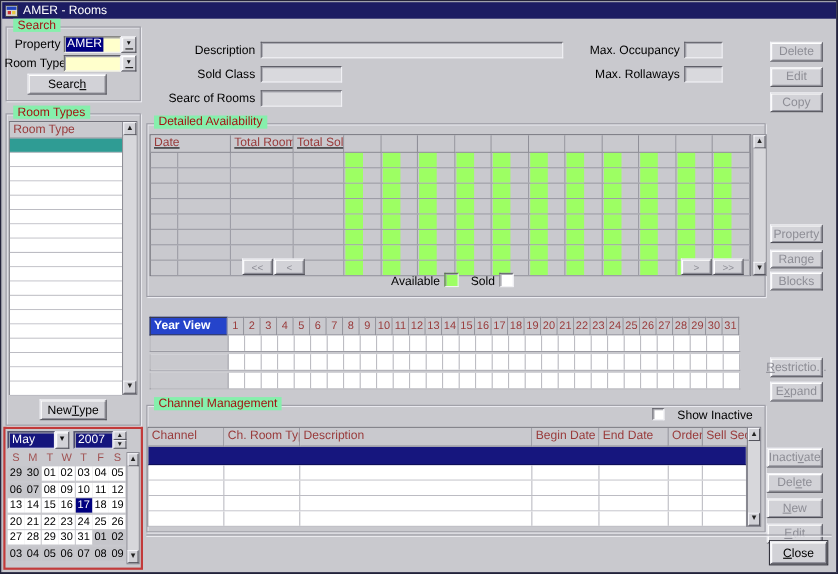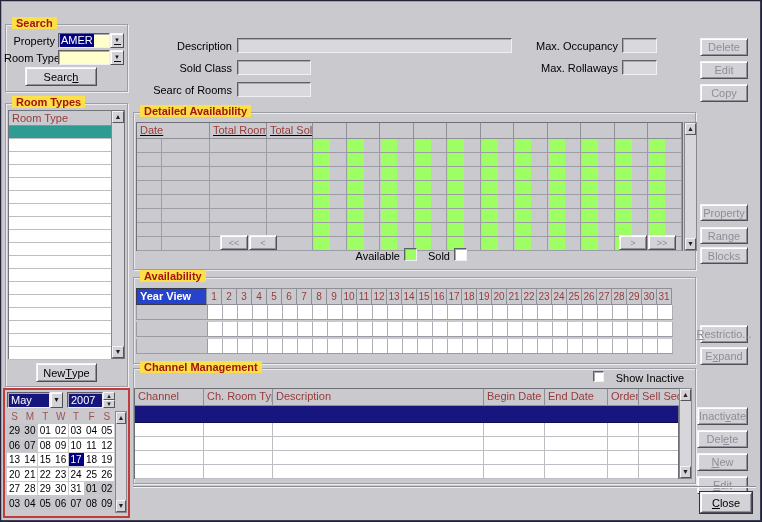--- a/index.html
+++ b/index.html
@@ -5,21 +5,21 @@
   html,body{margin:0;padding:0;background:#6f6f76;}
   .win{position:relative;width:762px;height:522px;background:#c9c9ce;overflow:hidden;
        font-family:"Liberation Sans",sans-serif;font-size:11px;color:#000;
        box-shadow:inset 0 0 0 1px #23233a, inset -2px -2px 0 #3a3a52, inset 2px 2px 0 #9fa0aa;}
   
   #titlebar{position:absolute;left:2px;top:2px;width:758px;height:15px;background:#1c1c62;
             display:flex;align-items:center;gap:4px;padding-left:3px;box-sizing:border-box;}
   #titlebar .t{color:#fff;font-size:11px;white-space:nowrap;}
   
   .group{position:absolute;border:1px solid #9d9da6;box-shadow:inset 1px 1px 0 #e9e9ef,1px 1px 0 #ededf2;}
-  .gtitle{position:absolute;top:-8px;left:6px;background:#fde047;padding:0 4px;color:#a31414;font-weight:bold;white-space:nowrap;}
+  .gtitle{position:absolute;top:-8px;left:6px;background:#86efac;padding:0 4px;color:#a31414;font-weight:normal;white-space:nowrap;}
   
   .btn{position:absolute;background:#d2d2d7;border:1px solid;border-color:#f3f3f7 #4f4f58 #4f4f58 #f3f3f7;
        box-shadow:inset 1px 1px 0 #ffffff,inset -1px -1px 0 #92929c;
        display:flex;align-items:center;justify-content:center;white-space:nowrap;cursor:default;box-sizing:border-box;}
   .btn.dis{color:#8e8e96;}
   .btn.small{font-size:9px;}
   
   .sunk{border:1px solid;border-color:#5f5f68 #f0f0f4 #f0f0f4 #5f5f68;box-shadow:inset 1px 1px 0 #a9a9b1;box-sizing:border-box;}
   .field{position:absolute;background:#d9d9dd;}
   .cream{background:#ffffcc;}
@@ -72,20 +72,29 @@
   #sep{position:absolute;left:133px;top:486px;width:623px;height:0;border-top:1px solid #8b8b93;border-bottom:1px solid #f2f2f6;}
   .chk{position:absolute;width:11px;height:11px;background:#fff;}
   .swatch{position:absolute;width:13px;height:13px;box-sizing:border-box;}
   u{text-decoration:underline;}
 </style>
 </head>
 <body>
 
 <div class="win">
 
+  <div id="titlebar">
+    <svg width="12" height="12">
+      <rect x="0" y="1" width="11" height="10" fill="#d8d8d8" stroke="#444"></rect>
+      <rect x="1" y="2" width="9" height="3" fill="#2244bb"></rect>
+      <rect x="2" y="6" width="3" height="3" fill="#cc3333"></rect>
+      <rect x="6" y="6" width="3" height="3" fill="#e8c840"></rect>
+    </svg>
+    <span class="t">AMER - Rooms</span>
+  </div>
 
   <div class="group" style="left:5px;top:24px;width:121px;height:66px;">
     <span class="gtitle">Search</span>
   </div>
   <div class="lab" style="left:4px;top:35px;width:51px;">Property</div>
   <div class="field sunk cream" style="left:58px;top:33px;width:52px;height:15px;overflow:hidden;line-height:13px;padding-left:1px;"><span class="sel-text">AMER</span></div>
   <div class="lov" style="left:110px;top:33px;width:14px;height:15px;">
       <span class="ar">▼</span>
       <span class="bar"></span>
     </div>
@@ -571,23 +580,20 @@
   <div class="btn dis small" style="left:619px;top:235px;width:28px;height:15px;">&gt;</div>
   <div class="btn dis small" style="left:648px;top:235px;width:28px;height:15px;">&gt;&gt;</div>
   <div class="lab" style="left:310px;top:250px;width:90px;text-align:right;">Available</div>
   <div class="swatch sunk" style="left:404px;top:248px;background:#9dff63;"></div>
   <div class="lab" style="left:424px;top:250px;width:26px;text-align:right;">Sold</div>
   <div class="swatch sunk" style="left:454px;top:248px;background:#ffffff;"></div>
   <div class="btn dis" style="left:700px;top:204px;width:48px;height:17px;">Property</div>
   <div class="btn dis" style="left:700px;top:227px;width:48px;height:17px;">Range</div>
   <div class="btn dis" style="left:700px;top:247px;width:48px;height:17px;">Blocks</div>
 
-  <div class="group" style="left:133px;top:277px;width:561px;height:85px;">
-    <span class="gtitle">Availability</span>
-  </div>
   <div id="av">
       <div class="trow" style="height: 17px;">
         <div style="width: 71px; flex: 0 0 71px; background: rgb(37, 68, 203); color: rgb(255, 255, 255); font-weight: bold; padding: 1px 3px; box-sizing: border-box; border-width: 1px; border-style: solid; border-color: rgb(58, 58, 68) rgb(143, 143, 152) rgb(58, 58, 68) rgb(58, 58, 68); border-image: initial; line-height: 13px;">Year View</div>
         <div class="av-day" style="border-top: 1px solid rgb(143, 143, 152);">1</div>
         <div class="av-day" style="border-top: 1px solid rgb(143, 143, 152);">2</div>
         <div class="av-day" style="border-top: 1px solid rgb(143, 143, 152);">3</div>
         <div class="av-day" style="border-top: 1px solid rgb(143, 143, 152);">4</div>
         <div class="av-day" style="border-top: 1px solid rgb(143, 143, 152);">5</div>
         <div class="av-day" style="border-top: 1px solid rgb(143, 143, 152);">6</div>
         <div class="av-day" style="border-top: 1px solid rgb(143, 143, 152);">7</div>

